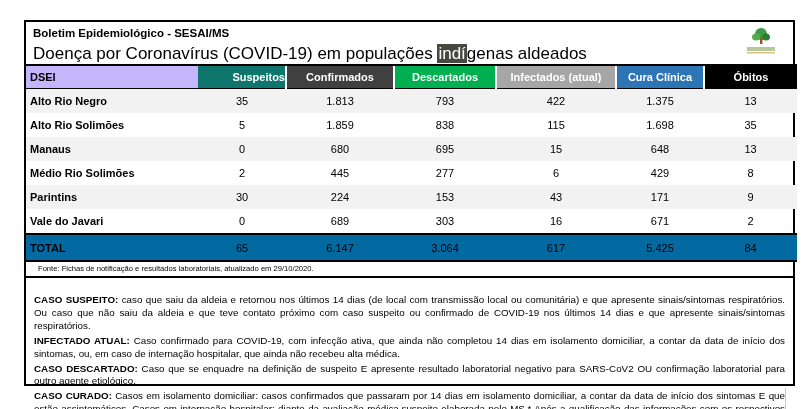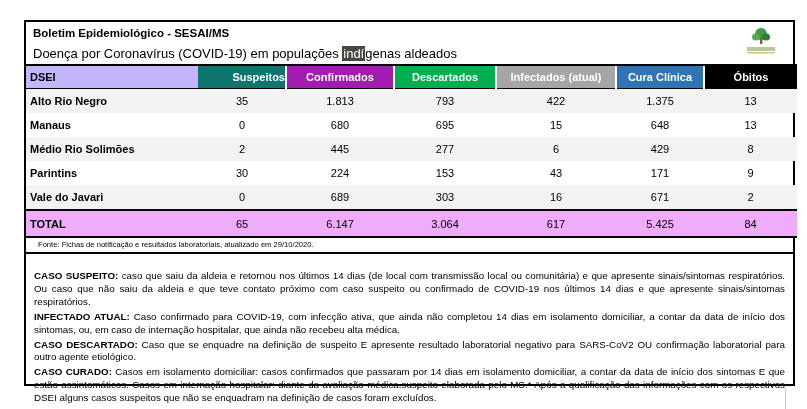--- a/index.html
+++ b/index.html
@@ -1,30 +1,30 @@
 <!DOCTYPE html>
 <html><head>
 <meta charset="utf-8">
 <style>
   html,body{margin:0;padding:0;background:#ffffff;}
   body{width:807px;height:409px;position:relative;font-family:"Liberation Sans",sans-serif;color:#000;}
   .container{position:absolute;left:18px;top:20px;width:771px;height:366px;border:2px solid #000;box-sizing:border-box;background:#fff;margin-left:6px;}
   .hdr{position:relative;height:42px;padding:4px 7px 0;box-sizing:border-box;}
   .title{font-size:11.5px;font-weight:bold;line-height:15px;}
-  .subtitle{font-size:13px;line-height:14px;margin-top:6px;}
+  .subtitle{font-size:17px;line-height:14px;margin-top:6px;}
   .hl{background:#47483f;color:#fff;padding:0 1px;}
   .logo{position:absolute;right:10px;top:3px;width:44px;height:34px;text-align:center;}
   table{width:100%;border-collapse:collapse;table-layout:fixed;font-size:11px;}
   thead th{height:22px;font-weight:bold;text-align:center;border-top:2px solid #000;border-bottom:1px solid #000;padding:0;overflow:hidden;white-space:nowrap;}
   thead th.sep{border-left:2px solid #fff;}
   th.c-dsei{text-align:left;padding-left:4px;background:#c4b5fd;color:#000;}
   tbody td{height:16px;text-align:center;padding:4px;}
   tbody td:first-child{text-align:left;font-weight:bold;padding-left:4px;}
   tbody tr:nth-child(odd){background:#f2f2f2;}
-  tr.total td{height:17px;border-top:2px solid #000;border-bottom:2px solid #000;background:#f0abfc;}
+  tr.total td{height:17px;border-top:2px solid #000;border-bottom:2px solid #000;background:#0369a1;}
   tr.total td:first-child{font-weight:bold;}
   .fonte{font-size:7.6px;padding:2px 12px 3px;border-bottom:2px solid #000;line-height:9px;}
   .defs{padding:16px 8px 4px;font-size:9.8px;line-height:12.9px;text-align:justify;}
   .defs p{margin:0 0 2px;}
   .defs b{font-weight:bold;}
   .edge-line{position:absolute;left:785px;top:388px;width:1px;height:21px;background:#c9c9c9;}
   col.w-dsei{width:172px;} col.w-susp{width:88px;} col.w-conf{width:108px;}
   col.w-desc{width:102px;} col.w-infe{width:120px;} col.w-cura{width:88px;} col.w-obit{width:93px;}
 </style>
 </head>
@@ -54,36 +54,45 @@
         <col class="w-conf">
         <col class="w-desc">
         <col class="w-infe">
         <col class="w-cura">
         <col class="w-obit">
     </colgroup>
     <thead>
       <tr>
         <th class="c-dsei">DSEI</th>
         <th style="background-color: #0f766e; color: rgb(255, 255, 255); text-align: right;">Suspeitos</th>
-        <th class="sep" style="background-color: #a21caf; color: rgb(255, 255, 255);">Confirmados</th>
+        <th class="sep" style="background-color: #404040; color: rgb(255, 255, 255);">Confirmados</th>
         <th class="sep" style="background-color: rgb(0, 176, 80); color: rgb(255, 255, 255);">Descartados</th>
         <th class="sep" style="background-color: rgb(166, 166, 166); color: rgb(255, 255, 255);">Infectados (atual)</th>
         <th class="sep" style="background-color: rgb(46, 117, 182); color: rgb(255, 255, 255);">Cura Clínica</th>
         <th class="sep" style="background-color: rgb(0, 0, 0); color: rgb(255, 255, 255);">Óbitos</th>
       </tr>
     </thead>
     <tbody>
       <tr>
         <td>Alto Rio Negro</td>
         <td>35</td>
         <td>1.813</td>
         <td>793</td>
         <td>422</td>
         <td>1.375</td>
         <td>13</td>
+      </tr>
+      <tr>
+        <td>Alto Rio Solimões</td>
+        <td>5</td>
+        <td>1.859</td>
+        <td>838</td>
+        <td>115</td>
+        <td>1.698</td>
+        <td>35</td>
       </tr>
       <tr>
         <td>Manaus</td>
         <td>0</td>
         <td>680</td>
         <td>695</td>
         <td>15</td>
         <td>648</td>
         <td>13</td>
       </tr>

